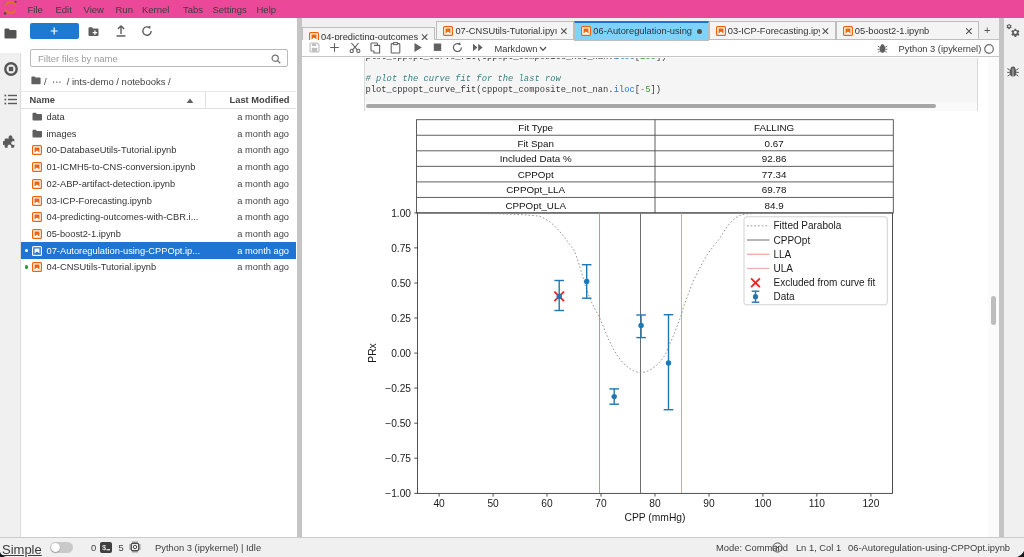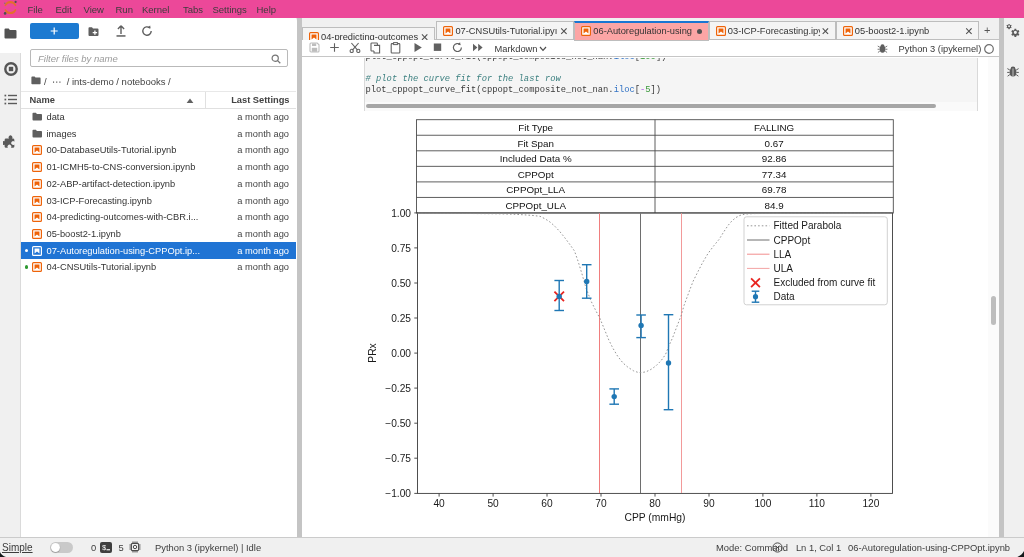--- a/index.html
+++ b/index.html
@@ -74,40 +74,40 @@
   </svg>
   <svg class="abs" style="left:115px;top:25px" width="12" height="12" viewBox="0 0 12 12">
     <path d="M6 9 V1.6 M6 0.8 L2.9 4 M6 0.8 L9.1 4" stroke="#5f5f5f" stroke-width="1.4" fill="none"></path>
     <rect x="1.5" y="10.2" width="9" height="1.5" fill="#5f5f5f"></rect>
   </svg>
   <svg class="abs" style="left:141px;top:25px" width="12" height="12" viewBox="0 0 12 12">
     <path d="M10.2 6 a4.2 4.2 0 1 1 -1.3 -3.0" fill="none" stroke="#5f5f5f" stroke-width="1.4"></path>
     <path d="M9.2 0.4 l0.3 3.2 -3.1 -0.9 Z" fill="#5f5f5f"></path>
   </svg>
 
-  <div class="abs" style="left:30px;top:48.5px;width:258px;height:18px;background:#fff;border:1px solid #b9b9b9;border-radius:2px;font-style:italic;">
+  <div class="abs" style="left:30px;top:48.5px;width:258px;height:18px;background:#fff;border:1px solid #b9b9b9;border-radius:2px;">
     <div class="abs" style="left:7px;top:3.5px;font-size:9.5px;color:#9b9b9b;">Filter files by name</div>
     <svg class="abs" style="right:6px;top:4px" width="10" height="10" viewBox="0 0 10 10">
       <circle cx="4.2" cy="4.2" r="3.1" fill="none" stroke="#757575" stroke-width="1.2"></circle>
       <line x1="6.6" y1="6.6" x2="9.3" y2="9.3" stroke="#757575" stroke-width="1.3"></line>
     </svg>
   </div>
 
   <svg class="abs" style="left:31px;top:76px" width="10" height="9" viewBox="0 0 10 9">
     <path d="M0.4 1.2 a0.8 0.8 0 0 1 0.8-0.8 h2.4 l0.9 1.2 h4.3 a0.8 0.8 0 0 1 0.8 0.8 v5 a0.8 0.8 0 0 1 -0.8 0.8 h-7.6 a0.8 0.8 0 0 1 -0.8-0.8 Z" fill="#5f5f5f"></path>
   </svg>
   <div class="abs" style="left:44px;top:75.5px;font-size:9.5px;color:#424242;">/&nbsp; ⋯ &nbsp;/ ints-demo / notebooks /</div>
 
   <div class="abs" style="left:21px;top:91px;width:275px;height:17.5px;border-top:1px solid #e8e8e8;border-bottom:1px solid #e0e0e0;">
     <div class="abs" style="left:8.5px;top:3px;font-size:9.3px;font-weight:bold;color:#424242;">Name</div>
     <svg class="abs" style="left:165px;top:6px" width="8" height="6">
         <path d="M4 0.5 L7.4 5 H0.6 Z" fill="#616161"></path>
       </svg>
     <div class="abs" style="left:184.1px;top:0;width:1px;height:16.5px;background:#e0e0e0;"></div>
-    <div class="abs" style="right:6.5px;top:3px;font-size:9.3px;font-weight:bold;color:#424242;">Last Settings</div>
+    <div class="abs" style="right:6.5px;top:3px;font-size:9.3px;font-weight:bold;color:#424242;">Last Modified</div>
   </div>
 
   <style>
     .frow { position:absolute; left:21px; width:275px; height:16.7px; }
     .fname { position:absolute; left:25.5px; top:3.5px; font-size:9.3px; color:#333; white-space:nowrap; }
     .fdate { position:absolute; right:7px; top:3.5px; font-size:9.3px; color:#454545; }
     .ficon { position:absolute; left:10.5px; top:3.5px; }
   </style>
   <div id="rows">
     <svg width="0" height="0" style="position:absolute">
@@ -216,21 +216,21 @@
       <div class="tt">04-predicting-outcomes</div>
         <div class="tclose">✕</div>
     </div>
     <div class="tab" style="left:436.4px;width:137.9px;">
       <svg class="ti" width="10" height="10" viewBox="0 0 9.2 9.2">
           <use href="#nbicon"></use>
         </svg>
       <div class="tt">07-CNSUtils-Tutorial.ipyı</div>
         <div class="tclose">✕</div>
     </div>
-    <div class="tab" style="left:574.3px;width:134.5px;background:#fca5a5;border-top:2px solid #1976d2;height:19.5px;z-index:3;">
+    <div class="tab" style="left:574.3px;width:134.5px;background:#7dd3fc;border-top:2px solid #1976d2;height:19.5px;z-index:3;">
       <svg class="ti" style="top:2.6px" width="10" height="10" viewBox="0 0 9.2 9.2">
           <use href="#nbicon"></use>
         </svg>
       <div class="tt" style="top:2.6px">06-Autoregulation-using</div>
       <div style="position:absolute;right:6px;top:6.2px;width:5px;height:5px;border-radius:50%;background:#515151;"></div>
     </div>
     <div class="tab" style="left:708.8px;width:127px;">
       <svg class="ti" width="10" height="10" viewBox="0 0 9.2 9.2">
           <use href="#nbicon"></use>
         </svg>
@@ -485,21 +485,21 @@
       <line x1="2.6" y1="7.4" x2="0.2" y2="7.4"></line>
         <line x1="9.4" y1="7.4" x2="11.8" y2="7.4"></line>
       <line x1="2.8" y1="9.6" x2="0.6" y2="11.2"></line>
         <line x1="9.2" y1="9.6" x2="11.4" y2="11.2"></line>
     </g>
     <line x1="6" y1="3.4" x2="6" y2="11.2" stroke="#eee" stroke-width="0.7"></line>
   </svg>
 
   <div id="statusbar">
     <div class="abs" style="left:0;top:537px;width:1024px;height:20px;background:#f0f0f0;border-top:1px solid #cbcbcb;"></div>
-    <div class="abs" style="left:2px;top:541.7px;font-size:10px;color:#3c3c3c;text-decoration:underline;">Simple</div>
+    <div class="abs" style="left:2px;top:541.7px;font-size:13px;color:#3c3c3c;text-decoration:underline;">Simple</div>
     <div class="abs" style="left:49.5px;top:542px;width:23px;height:11px;background:#c9c9c9;border-radius:5.5px;">
       <div style="position:absolute;left:1px;top:1px;width:9px;height:9px;border-radius:50%;background:#fff;box-shadow:0 0.5px 1px rgba(0,0,0,0.4);"></div>
     </div>
     <div class="abs" style="left:91px;top:541.7px;font-size:9.4px;color:#3c3c3c;">0</div>
     <svg class="abs" style="left:100px;top:541.5px" width="12" height="11" viewBox="0 0 12 11">
       <rect x="0" y="0" width="12" height="11" rx="2" fill="#3f3f3f"></rect>
       <text x="2" y="7.5" font-size="7" fill="#fff" font-family="Liberation Mono, monospace">$</text>
       <rect x="6.5" y="7.2" width="3.5" height="1.1" fill="#fff"></rect>
     </svg>
     <div class="abs" style="left:118.5px;top:541.7px;font-size:9.4px;color:#3c3c3c;">5</div>

